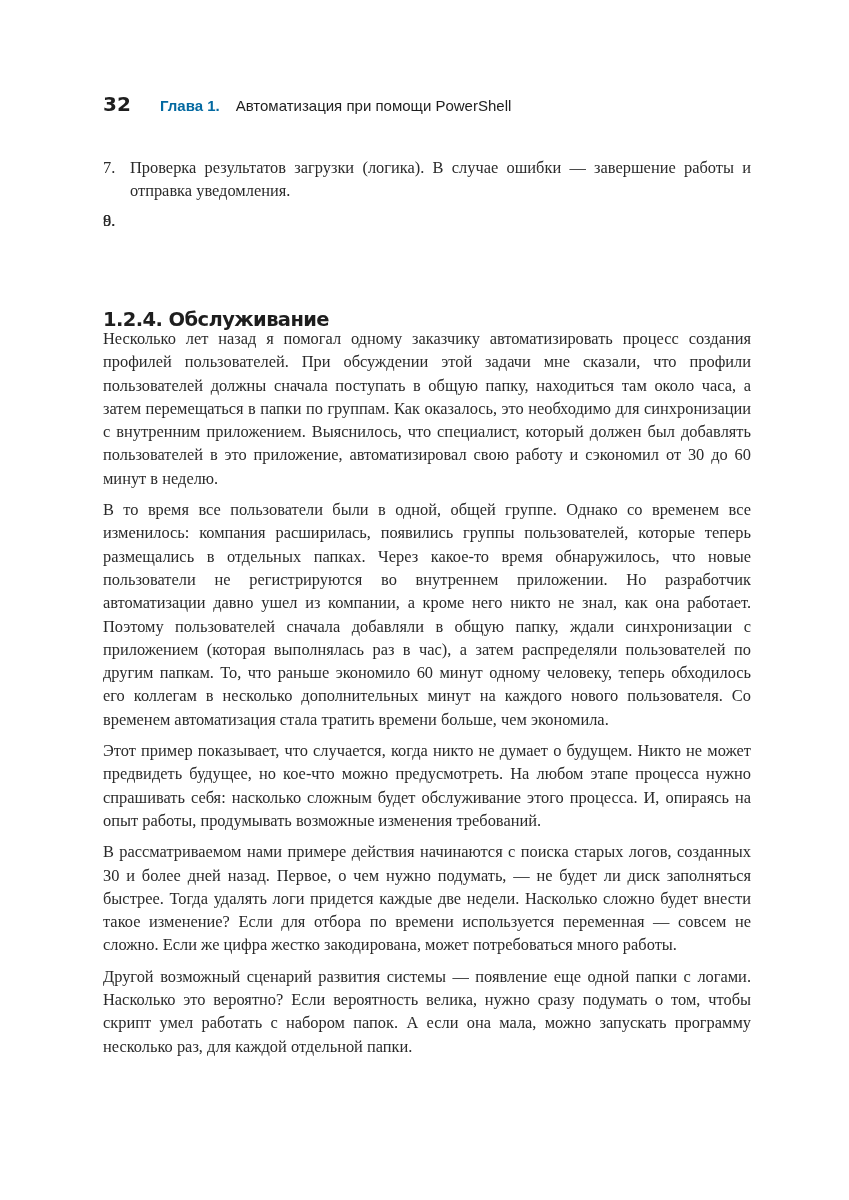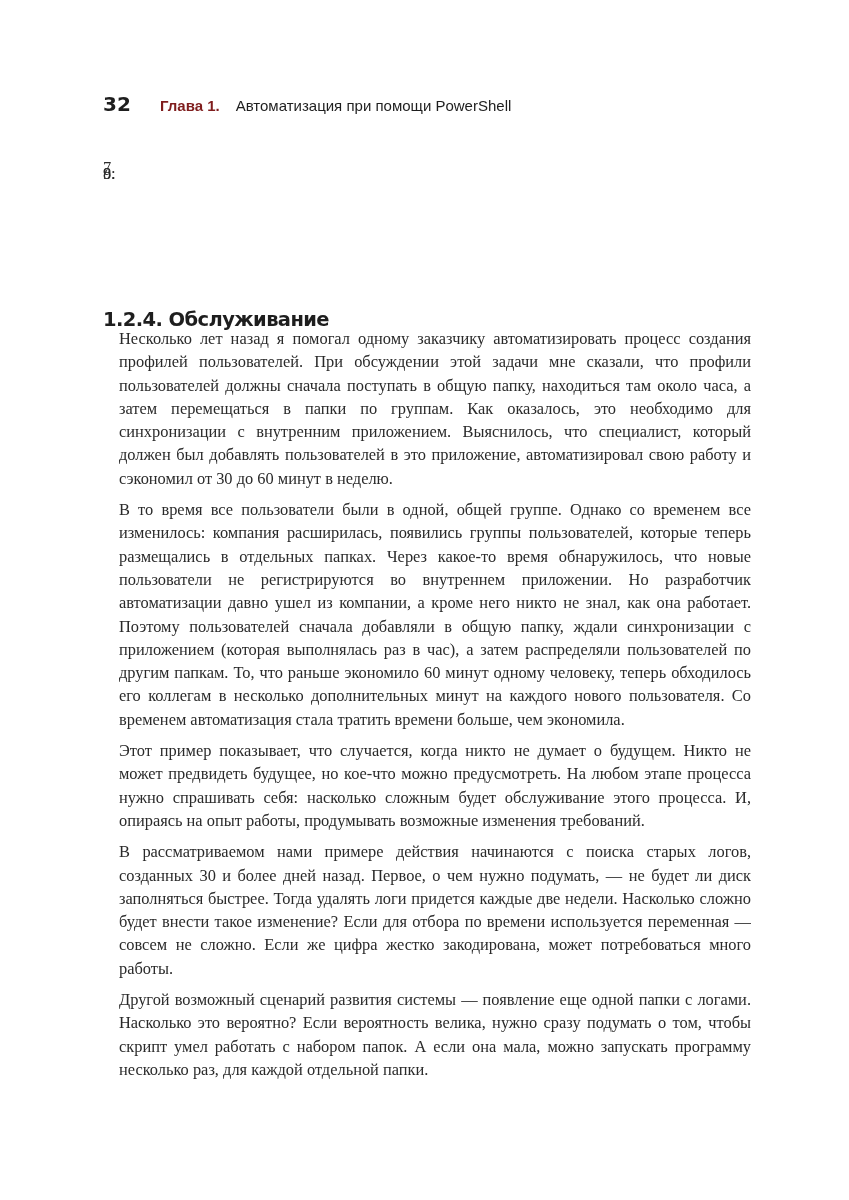--- a/index.html
+++ b/index.html
@@ -1,42 +1,43 @@
 <!DOCTYPE html>
 <html><head>
   <meta charset="utf-8">
   <style>
     html, body { margin: 0; padding: 0; background: #ffffff; }
     body { width: 849px; height: 1200px; position: relative; overflow: hidden; }
     .page { position: absolute; left: 0; top: 14px; width: 849px; height: 1084px; padding-left: 6px; }
     .running-head { position: absolute; left: 103px; top: 78px; height: 26px; display: flex; align-items: baseline; }
     .page-number { font-family: "DejaVu Sans", sans-serif; font-weight: bold; font-size: 20px; color: #1e1e1e; width: 57px; }
-    .chapter-label { font-family: "Liberation Sans", sans-serif; font-weight: bold; font-size: 15px; color: #7f1d1d; }
+    .chapter-label { font-family: "Liberation Sans", sans-serif; font-weight: bold; font-size: 15px; color: #0369a1; }
     .chapter-title { font-family: "Liberation Sans", sans-serif; font-size: 15px; color: #1e1e1e; margin-left: 16px; }
     .body-text { font-family: "Liberation Serif", serif; font-size: 16.4px; line-height: 23.3px; color: #2a2a2a; }
     .list { position: absolute; left: 103px; top: 142px; width: 648px; margin: 0; padding: 0; list-style: none; }
     .list li { position: relative; padding-left: 27px; margin-bottom: 6px; text-align: justify; }
     .list .num { position: absolute; left: 0; top: 0; }
     .heading { position: absolute; left: 103px; top: 278px; font-family: "DejaVu Sans", sans-serif; font-weight: bold; font-size: 19.5px; color: #1e1e1e; letter-spacing: -0.6px; }
     .content { position: absolute; left: 103px; top: 313px; width: 648px; }
-    .content p { margin: 0 0 8px 16px; text-align: justify; hyphens: manual; }
+    .content p { margin: 0 0 8px 0; text-align: justify; hyphens: manual; }
   </style>
 </head>
 <body>
 
 <div class="page">
   <div class="running-head">
     <span class="page-number">32</span>
     <span class="chapter-label">Глава 1.</span>
     <span class="chapter-title">Автоматизация при помощи PowerShell</span>
   </div>
 
   <ol class="list body-text">
     <li>
       <span class="num">7.</span>
+      <span>Проверка результатов загрузки (логика). В случае ошибки — завершение работы и отправка уведомления.</span>
     </li>
     <li>
       <span class="num">8.</span>
     </li>
     <li>
       <span class="num">9.</span>
     </li>
   </ol>
 
   <h2 class="heading">1.2.4. Обслуживание</h2>

